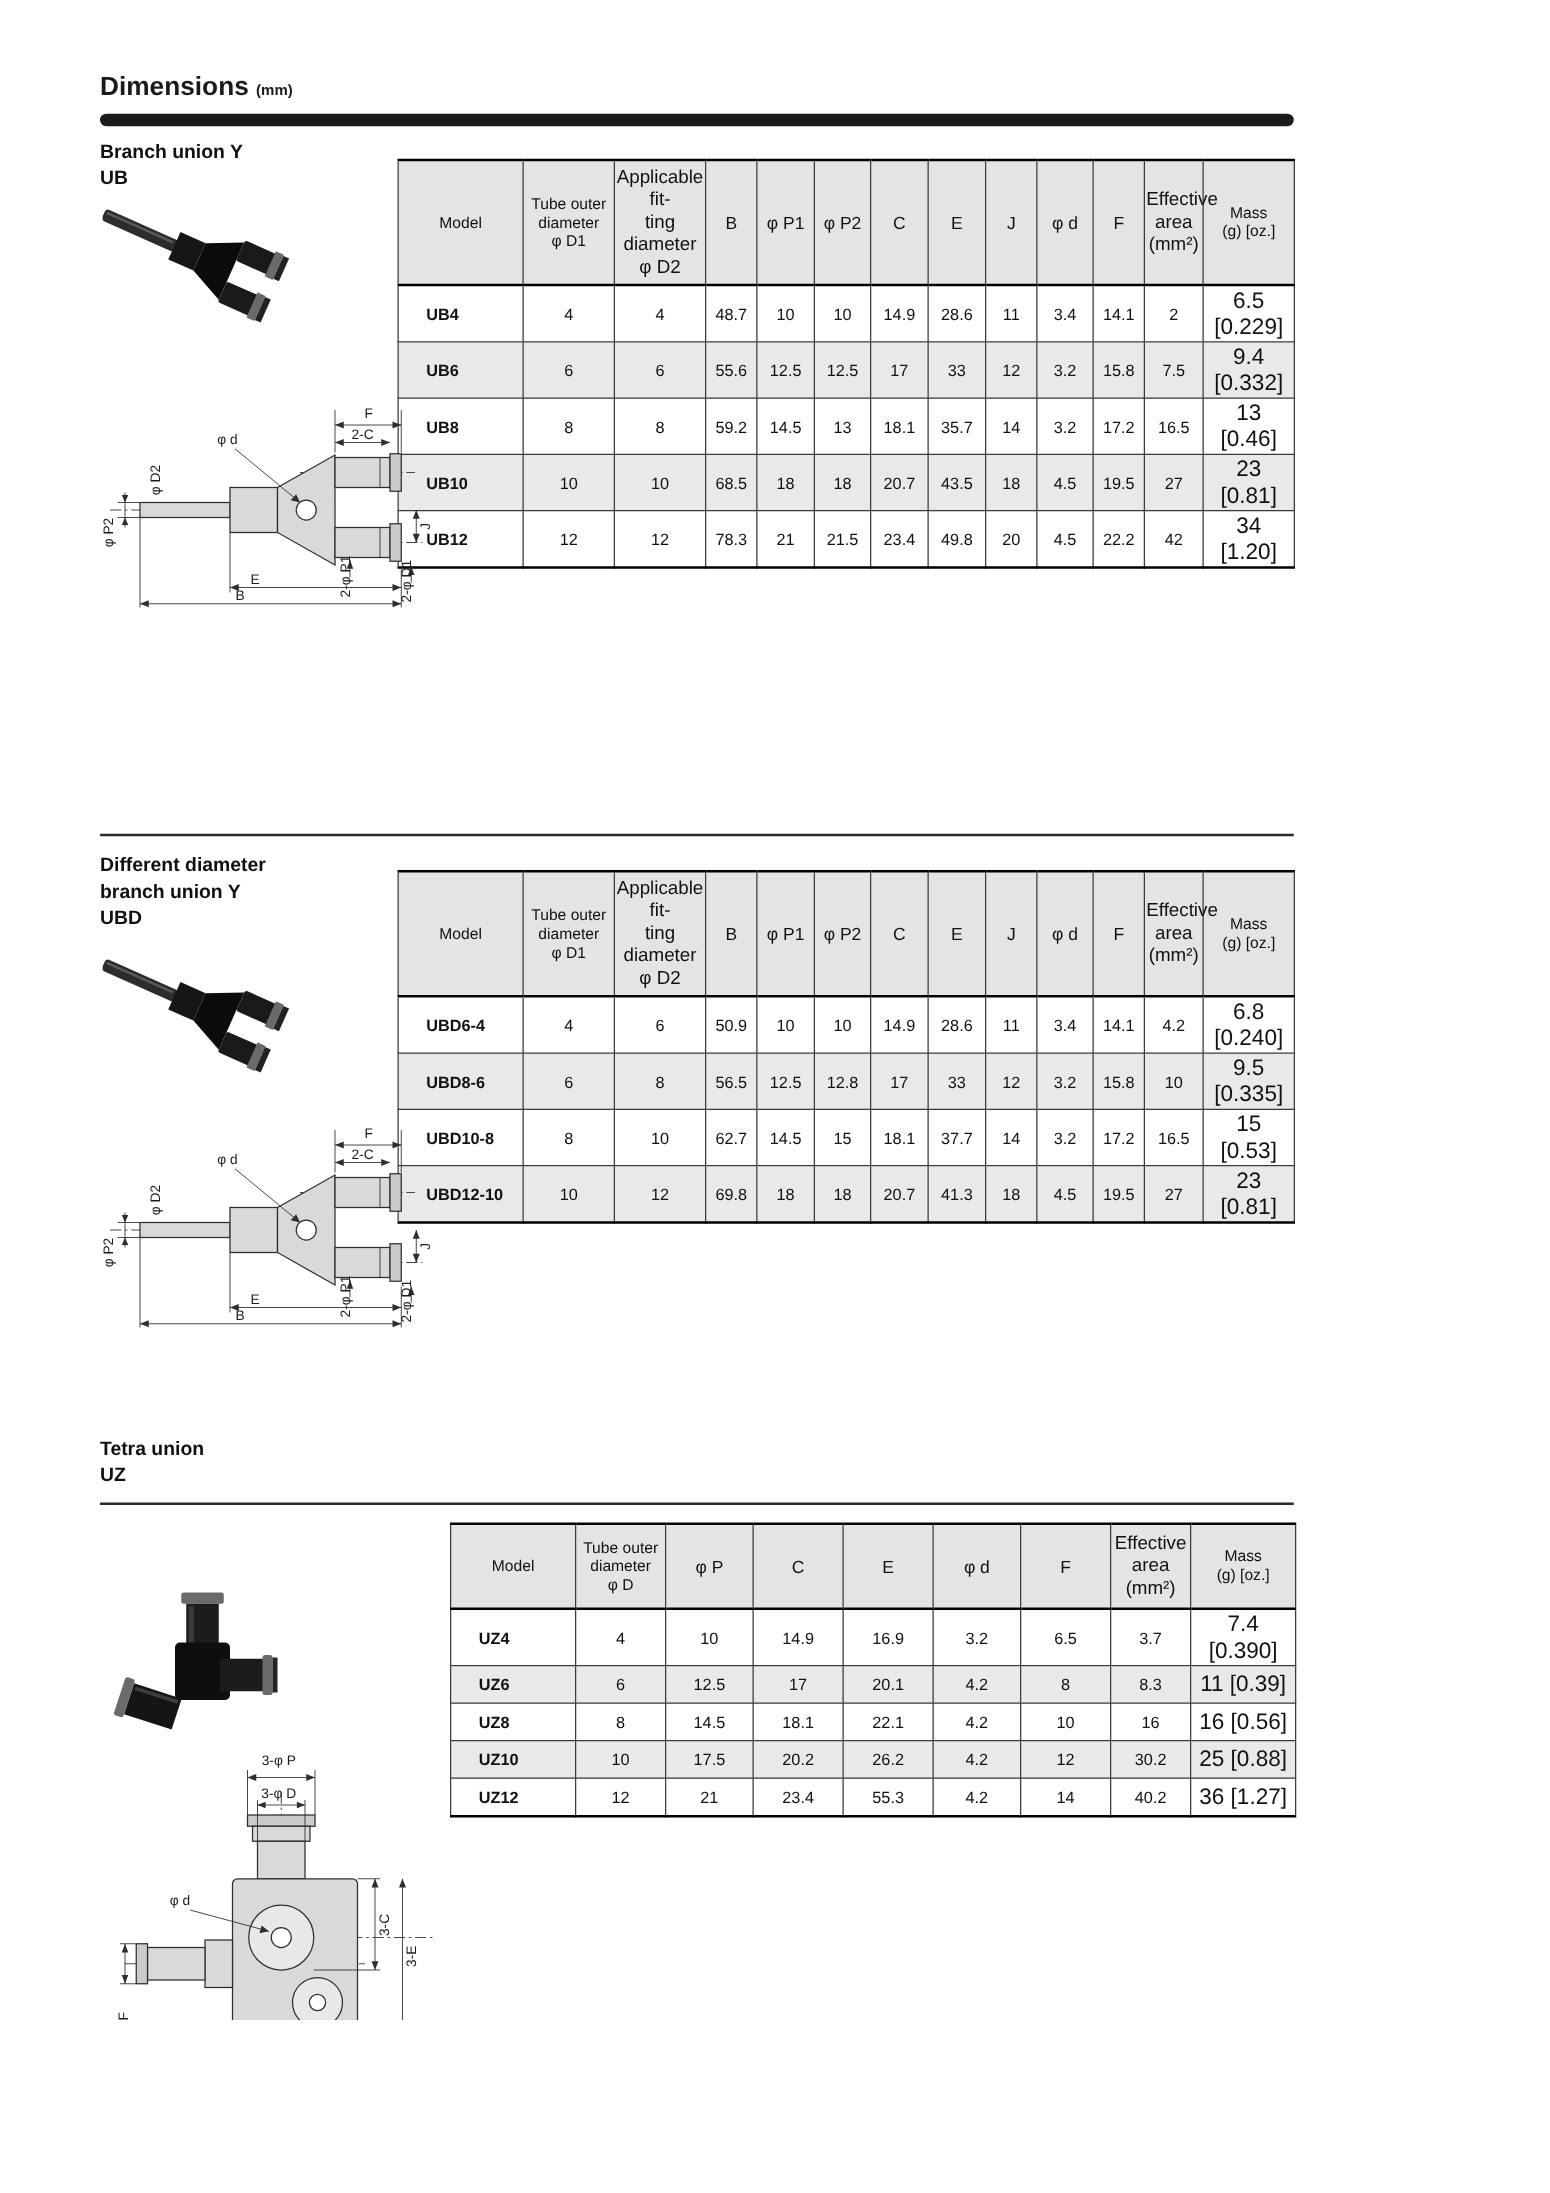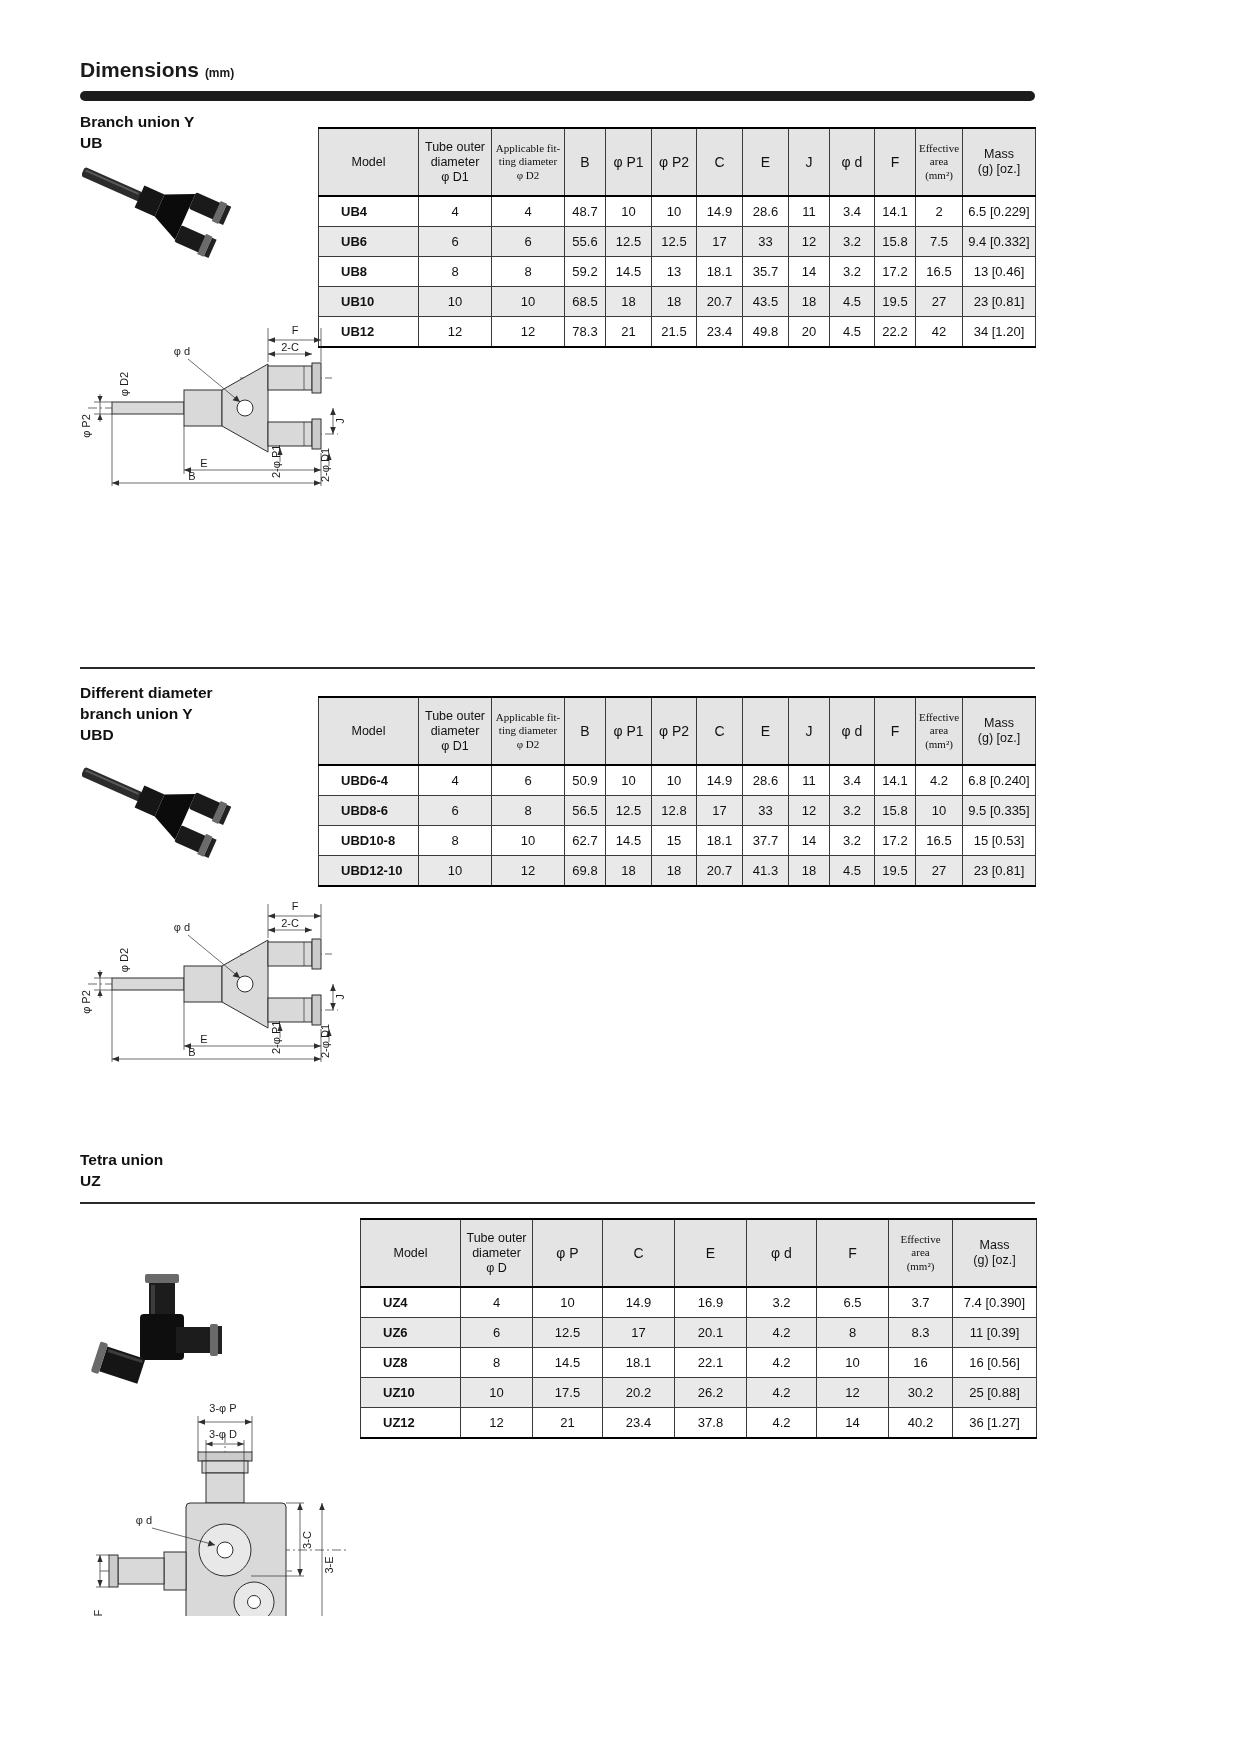--- a/index.html
+++ b/index.html
@@ -15,26 +15,26 @@
   .divider{left:80px;width:955px;height:2px;background:#2a2a2a;}
   .page-num{left:80px;top:1688px;font-size:12px;color:#222;}
 
   
   table.dim-table{border-collapse:collapse;table-layout:fixed;background:#fff;
       border-bottom:2px solid #000;}
   table.dim-table th{background:#e4e4e4;border:1px solid #3a3a3a;border-top:2px solid #000;
       border-bottom:2px solid #000;font-weight:normal;font-size:12.5px;line-height:1.2;
       padding:4px 1px;height:58px;vertical-align:middle;text-align:center;}
   table.dim-table th.big{font-size:14px;}
-  table.dim-table th.small{font-size:11px;font-family:Liberation Serif, serif;}
+  table.dim-table th.small{font-size:15px;}
   table.dim-table td{border:1px solid #3a3a3a;font-size:13px;text-align:center;
       height:27px;padding:1px 3px;background:#fff;}
   table.dim-table tr.alt td{background:#e9e9e9;}
   table.dim-table td.model{font-weight:bold;text-align:left;padding-left:22px;font-size:13px;}
-  table.dim-table td.mass{font-size:13px;}
+  table.dim-table td.mass{font-size:18px;}
 
   
   svg text{font-family:"Liberation Sans", sans-serif;}
   .dim-draw .fill{fill:#d9d9d9;stroke:#2e2e2e;stroke-width:1;}
   .dim-draw .collar{fill:#cbcbcb;stroke:#2e2e2e;stroke-width:1;}
   .dim-draw .thin{stroke:#2e2e2e;stroke-width:0.7;fill:none;}
   .dim-draw .dash{stroke:#2e2e2e;stroke-width:0.7;fill:none;stroke-dasharray:9 3 2 3;}
   .dim-draw .hd{fill:#2e2e2e;stroke:none;}
   .dim-draw text{font-size:11px;fill:#1c1c1c;}
 </style>
@@ -599,21 +599,21 @@
             <td>4.2</td>
             <td>12</td>
             <td>30.2</td>
             <td class="mass">25 [0.88]</td>
           </tr>
           <tr>
             <td class="model">UZ12</td>
             <td>12</td>
             <td>21</td>
             <td>23.4</td>
-            <td>37.8</td>
+            <td>55.3</td>
             <td>4.2</td>
             <td>14</td>
             <td>40.2</td>
             <td class="mass">36 [1.27]</td>
           </tr>
         </tbody>
       </table>
   </div>
 
   <svg class="abs dim-draw" style="left:92px;top:1400px;" width="260" height="290" viewBox="0 0 260 290">

